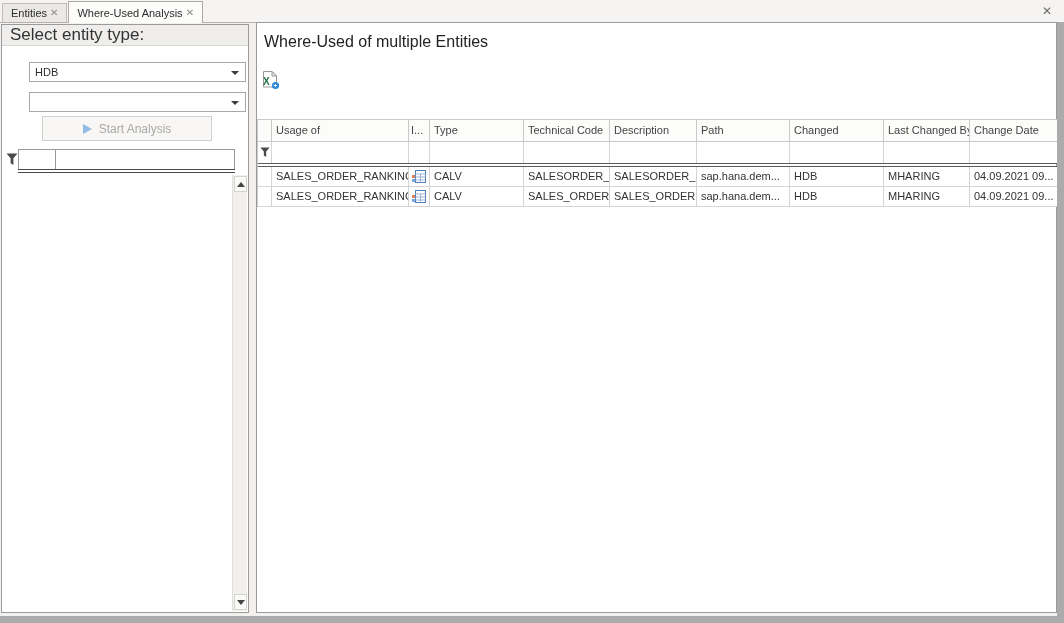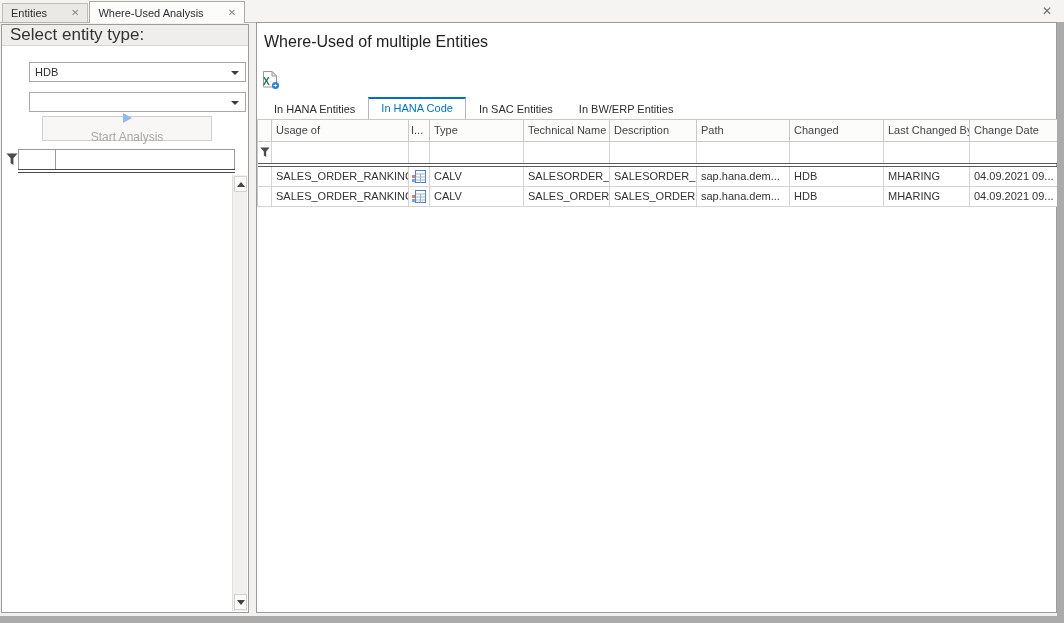--- a/index.html
+++ b/index.html
@@ -13,21 +13,21 @@
   }
   .root { position:absolute; inset:0; }
 
   
   .tabstrip {
     position:absolute; left:0; top:0; width:1064px; height:23px;
     background:#f5f4f2; border-bottom:1px solid #b5b2ac;
     display:flex; align-items:flex-end; padding-left:2px;
   }
   .doc-tab {
-    display:flex; align-items:center; gap:24px;
+    display:flex; align-items:center; gap:3px;
     height:19px; padding:0 8px;
     background:#ebe9e5; border:1px solid #c0bdb7; border-bottom:none;
     font-size:11px; color:#2d2d2d; margin-right:1px; cursor:default;
   }
   .doc-tab.active {
     height:22px; background:#fcfcfb; border-color:#aeaba5;
     position:relative; z-index:2; margin-bottom:-1px;
   }
   .tab-close { font-size:10px; color:#8a8a8a; line-height:1; }
   .win-close {
@@ -51,21 +51,21 @@
   }
   .combo-arrow {
     position:absolute; right:6px; top:8px; width:0; height:0;
     border-left:4px solid transparent; border-right:4px solid transparent;
     border-top:4px solid #3c3c3c;
   }
   .start-btn {
     position:absolute; left:40px; top:91px; width:170px; height:25px;
     background:#f8f7f5; border:1px solid #d2d0cc;
     display:flex; align-items:center; justify-content:center; gap:7px;
-    font-size:12px; color:#a9a9a9;flex-direction:column;
+    font-size:12px; color:#a9a9a9;
   }
   .play-icon {
     width:0; height:0;
     border-top:5px solid transparent; border-bottom:5px solid transparent;
     border-left:9px solid #92bce5;
   }
   .lp-filter-funnel { position:absolute; left:4px; top:127px; }
   .lp-filter-row {
     position:absolute; left:16px; top:124px; width:217px; height:21px;
     background:#fff; border:1px solid #9a9a9a;
@@ -199,35 +199,29 @@
     <div class="excel-btn">
       <svg width="18" height="20" viewBox="0 0 18 20">
         <path d="M1.5 1.5 h8.5 l4.5 4.5 v11 h-13 z" fill="#fff" stroke="#9a9a9a"></path>
         <path d="M10 1.5 l4.5 4.5 h-4.5 z" fill="#e9e9e9" stroke="#9a9a9a"></path>
         <text x="1" y="15" font-size="10" font-weight="bold" fill="#217346" font-family="Liberation Sans, sans-serif">X</text>
         <circle cx="13.5" cy="15.5" r="3.6" fill="#2e86d6"></circle>
         <path d="M11.6 15.5 h2.6 M13.2 14.3 l1.3 1.2 -1.3 1.2" stroke="#fff" stroke-width="1" fill="none"></path>
       </svg>
     </div>
 
-    <div class="rp-tabs">
-      <div class="rp-tab">In HANA Entities</div>
-      <div class="rp-tab active">In HANA Code</div>
-      <div class="rp-tab">In SAC Entities</div>
-      <div class="rp-tab">In BW/ERP Entities</div>
-    </div>
 
     <div class="grid">
 
       <div class="g-row g-hdr">
         <div class="g-cell c0"></div>
         <div class="g-cell c1">Usage of</div>
         <div class="g-cell c2">I...</div>
         <div class="g-cell c3">Type</div>
-        <div class="g-cell c4">Technical Name</div>
+        <div class="g-cell c4">Technical Code</div>
         <div class="g-cell c5">Description</div>
         <div class="g-cell c6">Path</div>
         <div class="g-cell c7">Changed</div>
         <div class="g-cell c8">Last Changed By</div>
         <div class="g-cell c9">Change Date</div>
       </div>
 
       <div class="g-row g-flt">
         <div class="g-cell c0 flt-cell">
           <svg width="10" height="11" viewBox="0 0 12 13">

